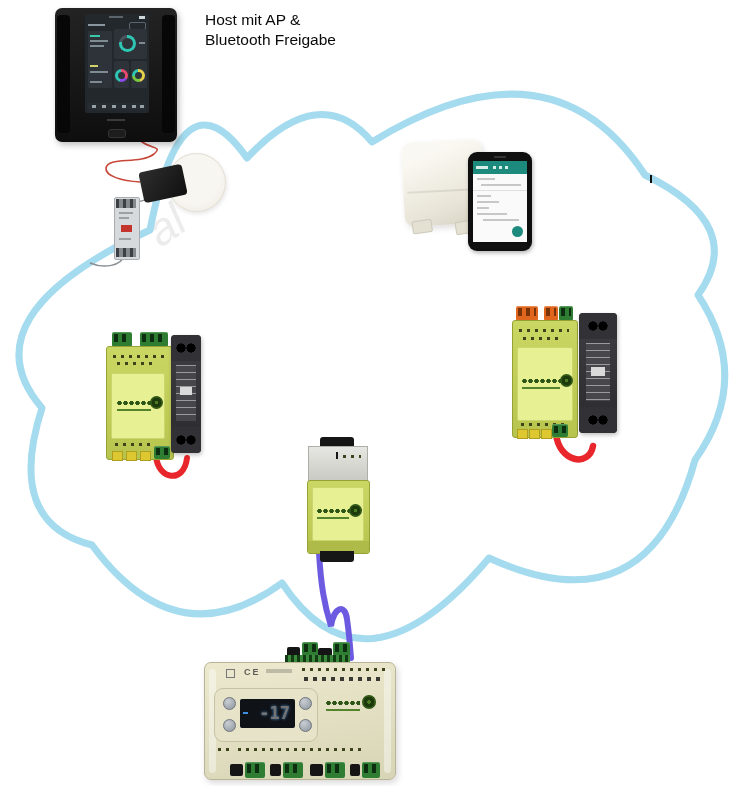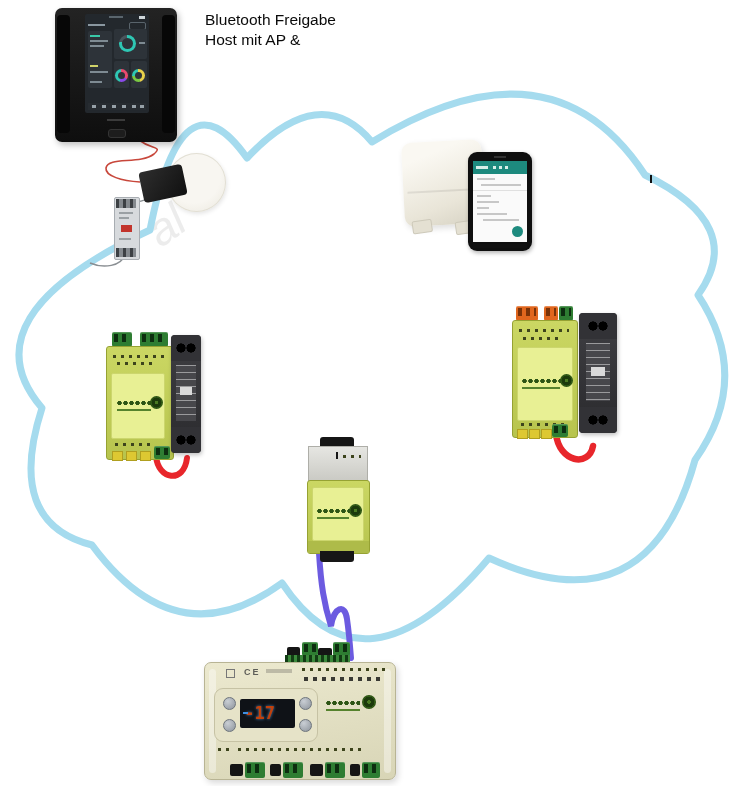--- a/index.html
+++ b/index.html
@@ -108,22 +108,22 @@
              background:linear-gradient(170deg,#ece9cf,#d8d5b6);border:1px solid #b8b494;box-shadow:2px 3px 6px rgba(0,0,0,.15);}
   .ctrl-ridge{position:absolute;top:6px;width:7px;height:104px;background:rgba(255,255,255,.4);border-radius:4px;}
   .sq-sym{position:absolute;left:22px;top:33px;width:7px;height:7px;border:1px solid #777;}
   .ce{position:absolute;left:40px;top:31px;font-size:9px;font-weight:bold;letter-spacing:2px;color:#5e5e58;}
   .gtext{position:absolute;height:4px;background:#bdbaa6;}
   .ctrl-slots{position:absolute;height:4px;background:repeating-linear-gradient(90deg,#3a3a34 0 4px,transparent 4px 9px);}
   .disp-panel{position:absolute;left:10px;top:52px;width:102px;height:52px;background:#e6e3c8;
               border:1px solid #c6c2a4;border-radius:9px;}
   .pbtn{position:absolute;width:11px;height:11px;border-radius:50%;background:radial-gradient(circle at 35% 30%,#c9ced4,#8d949c);border:1px solid #6e757d;}
   .disp{position:absolute;left:25px;top:10px;width:55px;height:29px;background:#0f1217;border-radius:2px;
-        color:#c2410c;font-family:"DejaVu Sans Mono",monospace;font-size:17px;font-weight:bold;
-        text-align:right;line-height:29px;padding-right:20px;box-sizing:border-box;text-shadow:0 0 3px rgba(85,167,240,.8);}
+        color:#737373;font-family:"DejaVu Sans Mono",monospace;font-size:17px;font-weight:bold;
+        text-align:right;line-height:29px;padding-right:5px;box-sizing:border-box;text-shadow:0 0 3px rgba(85,167,240,.8);}
   .disp-dash{position:absolute;left:3px;top:13px;width:5px;height:2px;background:#3f8fe0;}
   .blkconn{position:absolute;background:#151515;border-radius:2px;}
   .polestrip{position:absolute;background:#3c8a3c;
              background-image:repeating-linear-gradient(90deg,#123d14 0 3px,transparent 3px 6px);}
   .straymark{left:650px;top:175px;width:2px;height:8px;background:#111;z-index:2;}
 </style>
 </head>
 <body>
 
 <div id="canvas">
@@ -137,22 +137,22 @@
     <path d="M150,197 C140,204 132,201 127,200" fill="none" stroke="#8a8f93" stroke-width="1.5"></path>
     <path d="M125,255 C121,266 104,269 90,263" fill="none" stroke="#8a8f93" stroke-width="1.5"></path>
     <path d="M156,456 C158,480 184,484 187,458" fill="none" stroke="#e8262b" stroke-width="6" stroke-linecap="round"></path>
     <path d="M556,434 C559,462 589,468 593,446" fill="none" stroke="#e8262b" stroke-width="6.5" stroke-linecap="round"></path>
     <path d="M319,553 C321,585 324,604 331,626 C334,607 345,603 347,619 C349,633 350,645 351,658" fill="none" stroke="#6c5be0" stroke-width="6" stroke-linecap="round"></path>
   </svg>
 
   <div class="abs straymark"></div>
 
   <div class="dev annot">
+    <div>Host mit AP &amp;</div>
     <div>Bluetooth Freigabe</div>
-    <div>Host mit AP &amp;</div>
   </div>
 
   <div class="dev panel">
     <div class="rail" style="left:2px;"></div>
     <div class="rail" style="right:2px;"></div>
     <div class="scr">
       <div class="scr-logo"></div>
       <div class="scr-batt"></div>
       <div class="scr-head">
         <div class="h1"></div>

